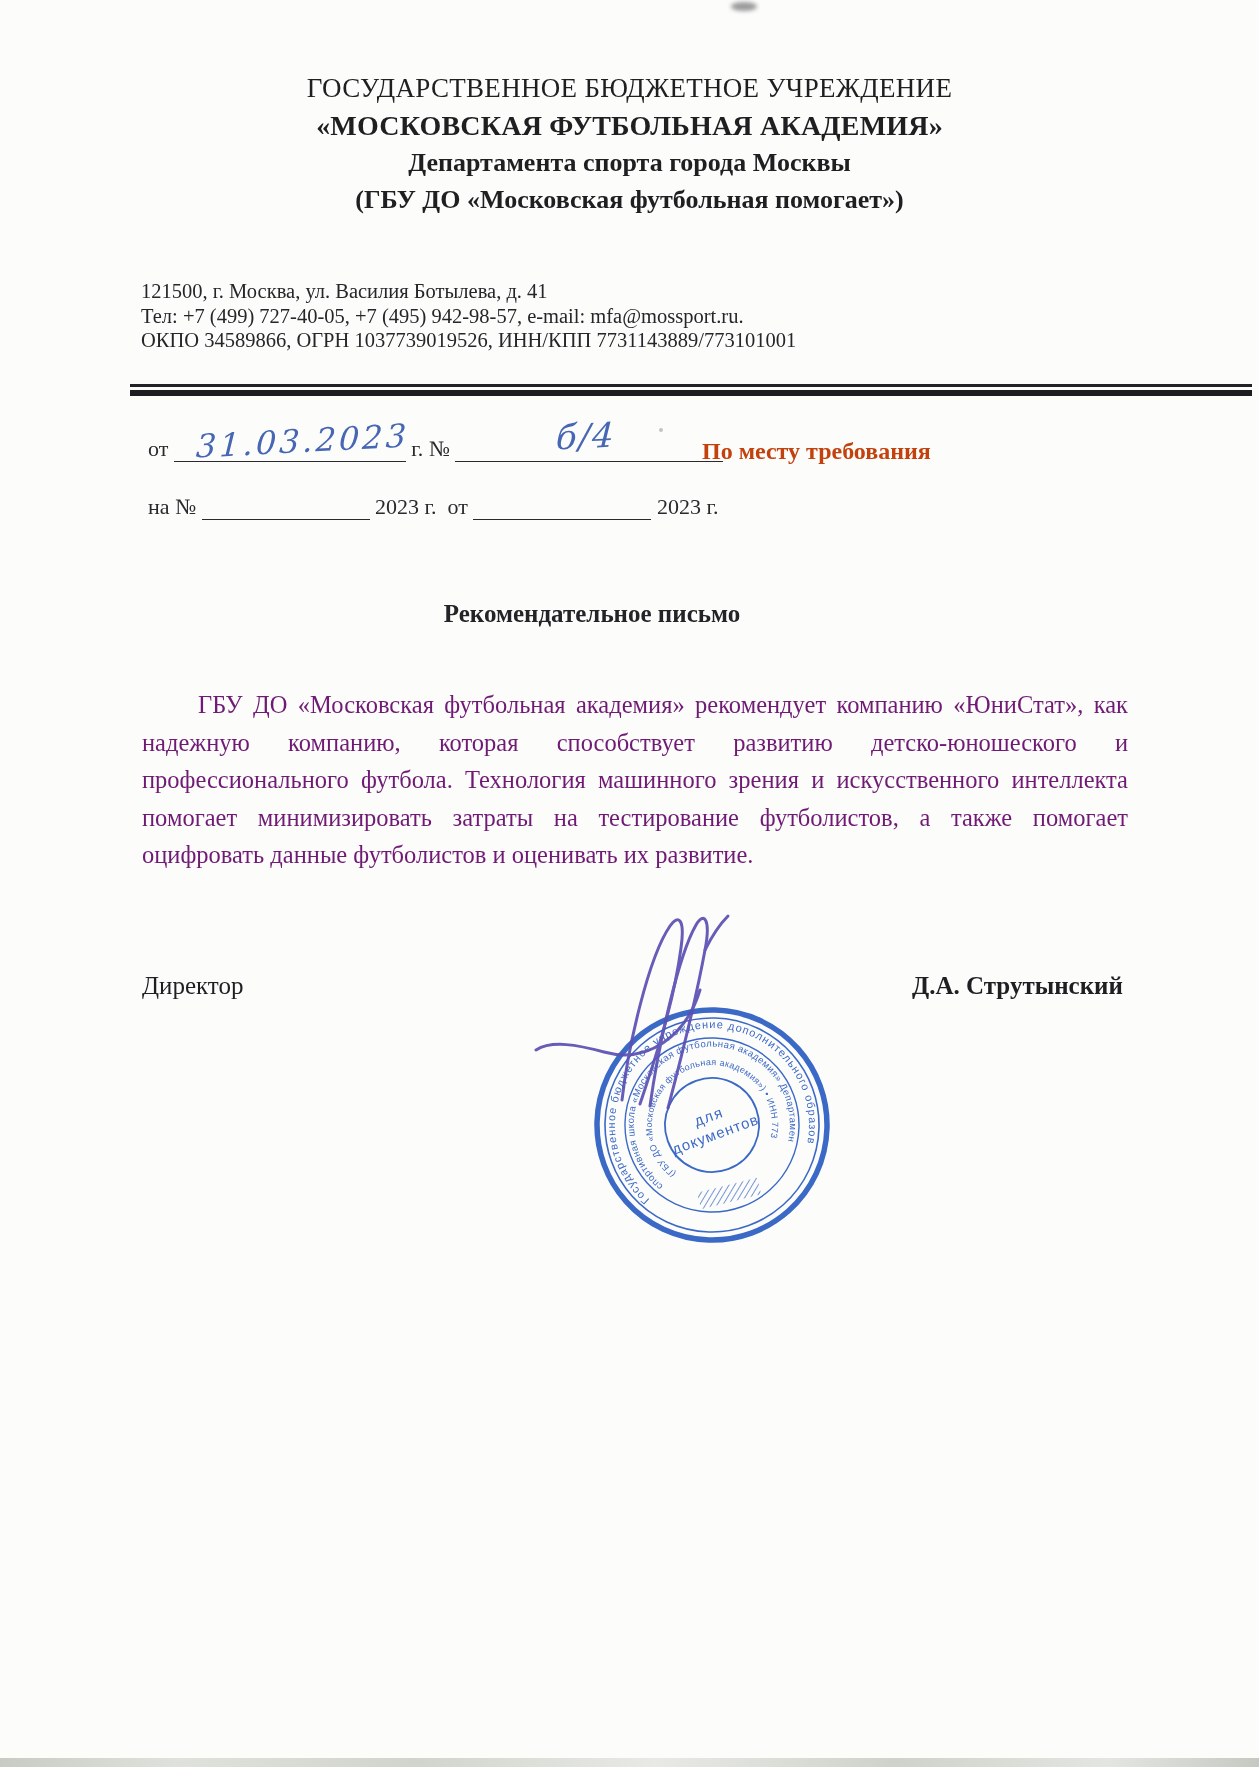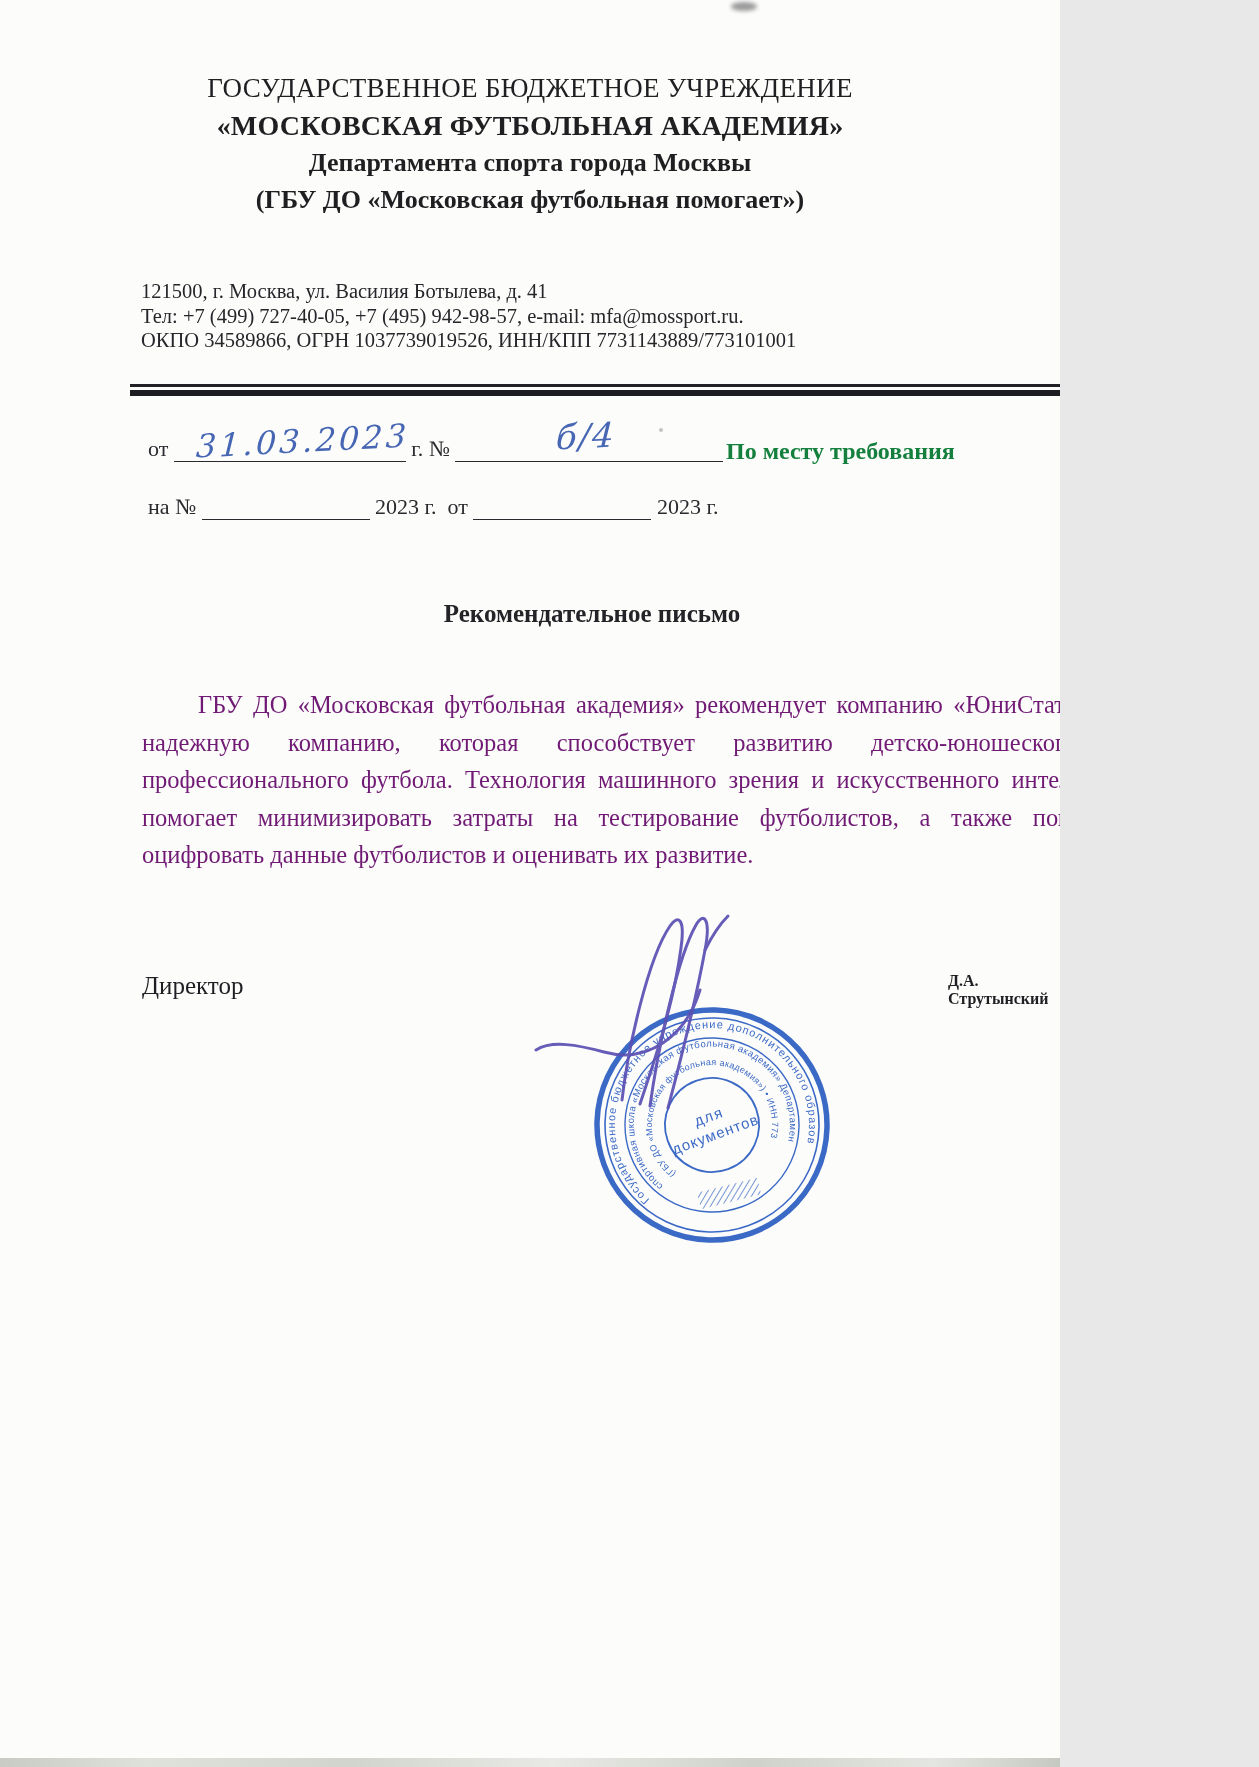--- a/index.html
+++ b/index.html
@@ -1,18 +1,18 @@
 <!DOCTYPE html>
 <html><head>
 <meta charset="utf-8">
 <style>
   html,body{margin:0;padding:0;background:#e8e8e8;}
   .page{
     position:relative;
-    width:1060px;height:1767px;
+    width:1259px;height:1767px;
     background:#fcfcfb;
     overflow:hidden;
     font-family:"Liberation Serif", serif;
     color:#242428;
   }
   
   .letterhead{
     position:absolute;top:70px;left:0;width:100%;
     text-align:center;line-height:37px;
     color:#1f1f22;
@@ -43,36 +43,36 @@
     font-family:"DejaVu Serif", serif;
     font-style:italic;
     color:#4767b4;
     transform:rotate(-3deg) skewX(-6deg);
     white-space:nowrap;
   }
   .hand-date{top:-14px;left:48px;font-size:32px;letter-spacing:3px;}
   .hand-num{top:-20px;left:408px;font-size:34px;letter-spacing:2px;}
   .addressee{
     position:absolute;top:438px;left:702px;
-    font-size:24px;font-weight:bold;color:#15803d;margin-left:24px;
+    font-size:24px;font-weight:bold;color:#c2410c;
   }
   
   .letter-title{
     position:absolute;top:600px;left:0;width:1184px;
     text-align:center;font-size:25px;font-weight:bold;color:#242428;
   }
   .letter-body{
     position:absolute;top:686px;left:142px;width:986px;
     font-size:24.5px;line-height:37.5px;
     text-align:justify;text-indent:56px;
     color:#701a75;
   }
   
   .sig-position{position:absolute;top:972px;left:142px;font-size:25px;font-weight:normal;color:#1f1f23;}
-  .sig-name{position:absolute;top:972px;left:912px;font-size:16px;font-weight:bold;color:#1f1f23;margin-left:36px;}
+  .sig-name{position:absolute;top:972px;left:912px;font-size:25px;font-weight:bold;color:#1f1f23;}
   .stamp-svg{position:absolute;left:582px;top:995px;z-index:2;opacity:.93;}
   .signature-svg{position:absolute;left:500px;top:898px;z-index:3;}
   
   .scan-bottom{
     position:absolute;left:0;bottom:0;width:100%;height:9px;
     background:linear-gradient(to right,#b7bbb2 0%,#d6d8d1 14%,#c3c7bd 33%,#e2e3de 52%,#c0c4ba 71%,#dcded8 88%,#b4b8af 100%);
     opacity:.75;
   }
   .scan-smudge-top{
     position:absolute;left:731px;top:2px;width:26px;height:9px;

